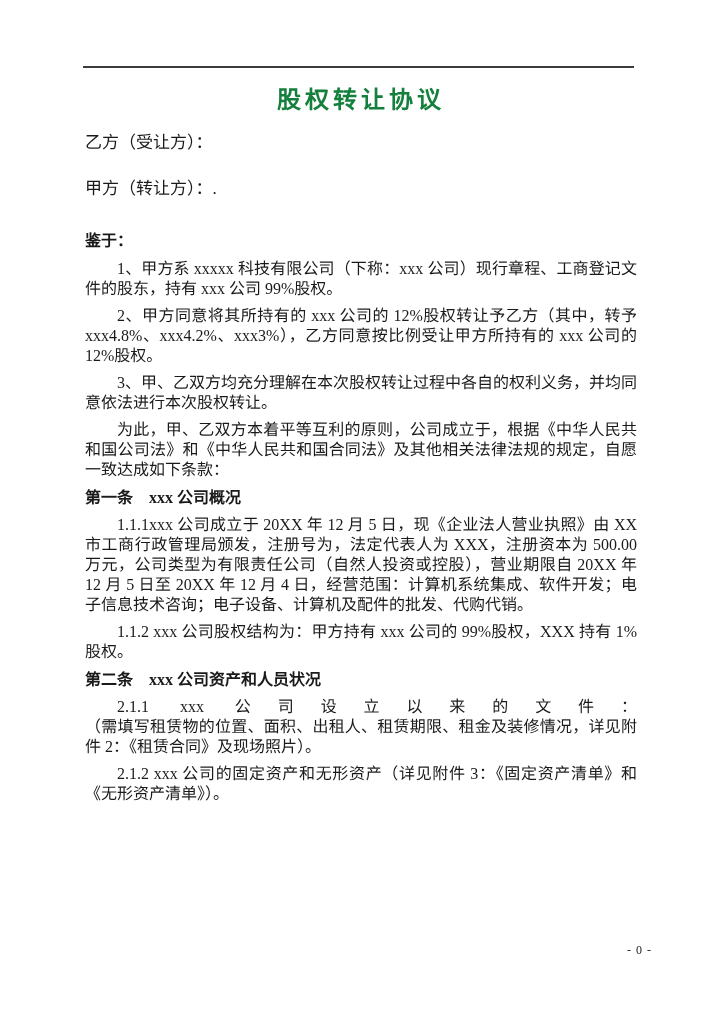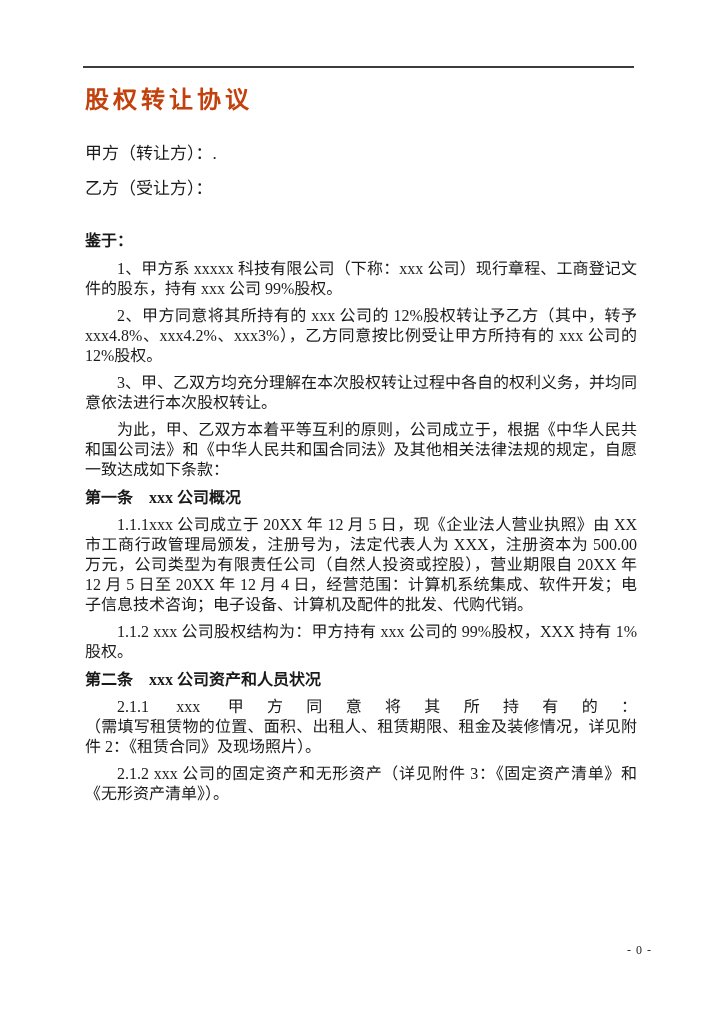--- a/index.html
+++ b/index.html
@@ -28,22 +28,23 @@
     position: absolute;
     left: 85px;
     top: 78px;
     width: 552px;
   }
   .doc-title {
     margin: 4px 0 0 0;
     font-size: 24px;
     font-weight: bold;
     line-height: 36px;
+    text-align: center;
     letter-spacing: 4px;
-    color: #c2410c;
+    color: #15803d;
   }
   .party-line {
     margin: 0;
     font-size: 17px;
     line-height: 20px;
   }
   .party-a { margin-top: 26px; }
   .party-b { margin-top: 15px; }
   .recitals-heading {
     margin: 32px 0 8px 0;
@@ -91,23 +92,23 @@
 <body>
 
 <div class="page">
 
   <div class="header-rule"></div>
 
   <div class="content">
 
     <h1 class="doc-title">股权转让协议</h1>
 
+    <p class="party-line party-b">乙方（受让方）：</p>
+
     <p class="party-line party-a">甲方（转让方）：.</p>
-
-    <p class="party-line party-b">乙方（受让方）：</p>
 
     <p class="recitals-heading">鉴于：</p>
 
     <p class="para">1、甲方系 xxxxx 科技有限公司（下称：xxx 公司）现行章程、工商登记文件的股东，持有 xxx 公司 99%股权。</p>
 
     <p class="para">2、甲方同意将其所持有的 xxx 公司的 12%股权转让予乙方（其中，转予 xxx4.8%、xxx4.2%、xxx3%），乙方同意按比例受让甲方所持有的 xxx 公司的 12%股权。</p>
 
     <p class="para">3、甲、乙双方均充分理解在本次股权转让过程中各自的权利义务，并均同意依法进行本次股权转让。</p>
 
     <p class="para">为此，甲、乙双方本着平等互利的原则，公司成立于，根据《中华人民共和国公司法》和《中华人民共和国合同法》及其他相关法律法规的规定，自愿一致达成如下条款：</p>
@@ -116,21 +117,21 @@
 
 
     <p class="para">1.1.1xxx 公司成立于 20XX 年 12 月 5 日，现《企业法人营业执照》由 XX 市工商行政管理局颁发，注册号为，法定代表人为 XXX，注册资本为 500.00 万元，公司类型为有限责任公司（自然人投资或控股），营业期限自 20XX 年 12 月 5 日至 20XX 年 12 月 4 日，经营范围：计算机系统集成、软件开发；电子信息技术咨询；电子设备、计算机及配件的批发、代购代销。</p>
 
     <p class="para">1.1.2 xxx 公司股权结构为：甲方持有 xxx 公司的 99%股权，XXX 持有 1%股权。</p>
 
     <p class="para article-heading">第二条　xxx 公司资产和人员状况</p>
 
 
     <p class="para clause-2-1-1">
-      <span class="stretch-line">2.1.1 xxx 甲方同意将其所持有的：</span>
+      <span class="stretch-line">2.1.1 xxx 公司设立以来的文件：</span>
       <span class="hang-rest">（需填写租赁物的位置、面积、出租人、租赁期限、租金及装修情况，详见附件 2：《租赁合同》及现场照片）。</span>
     </p>
 
     <p class="para">2.1.2 xxx 公司的固定资产和无形资产（详见附件 3：《固定资产清单》和《无形资产清单》）。</p>
 
 
   </div>
 
   <div class="page-number">- 0 -</div>
 

